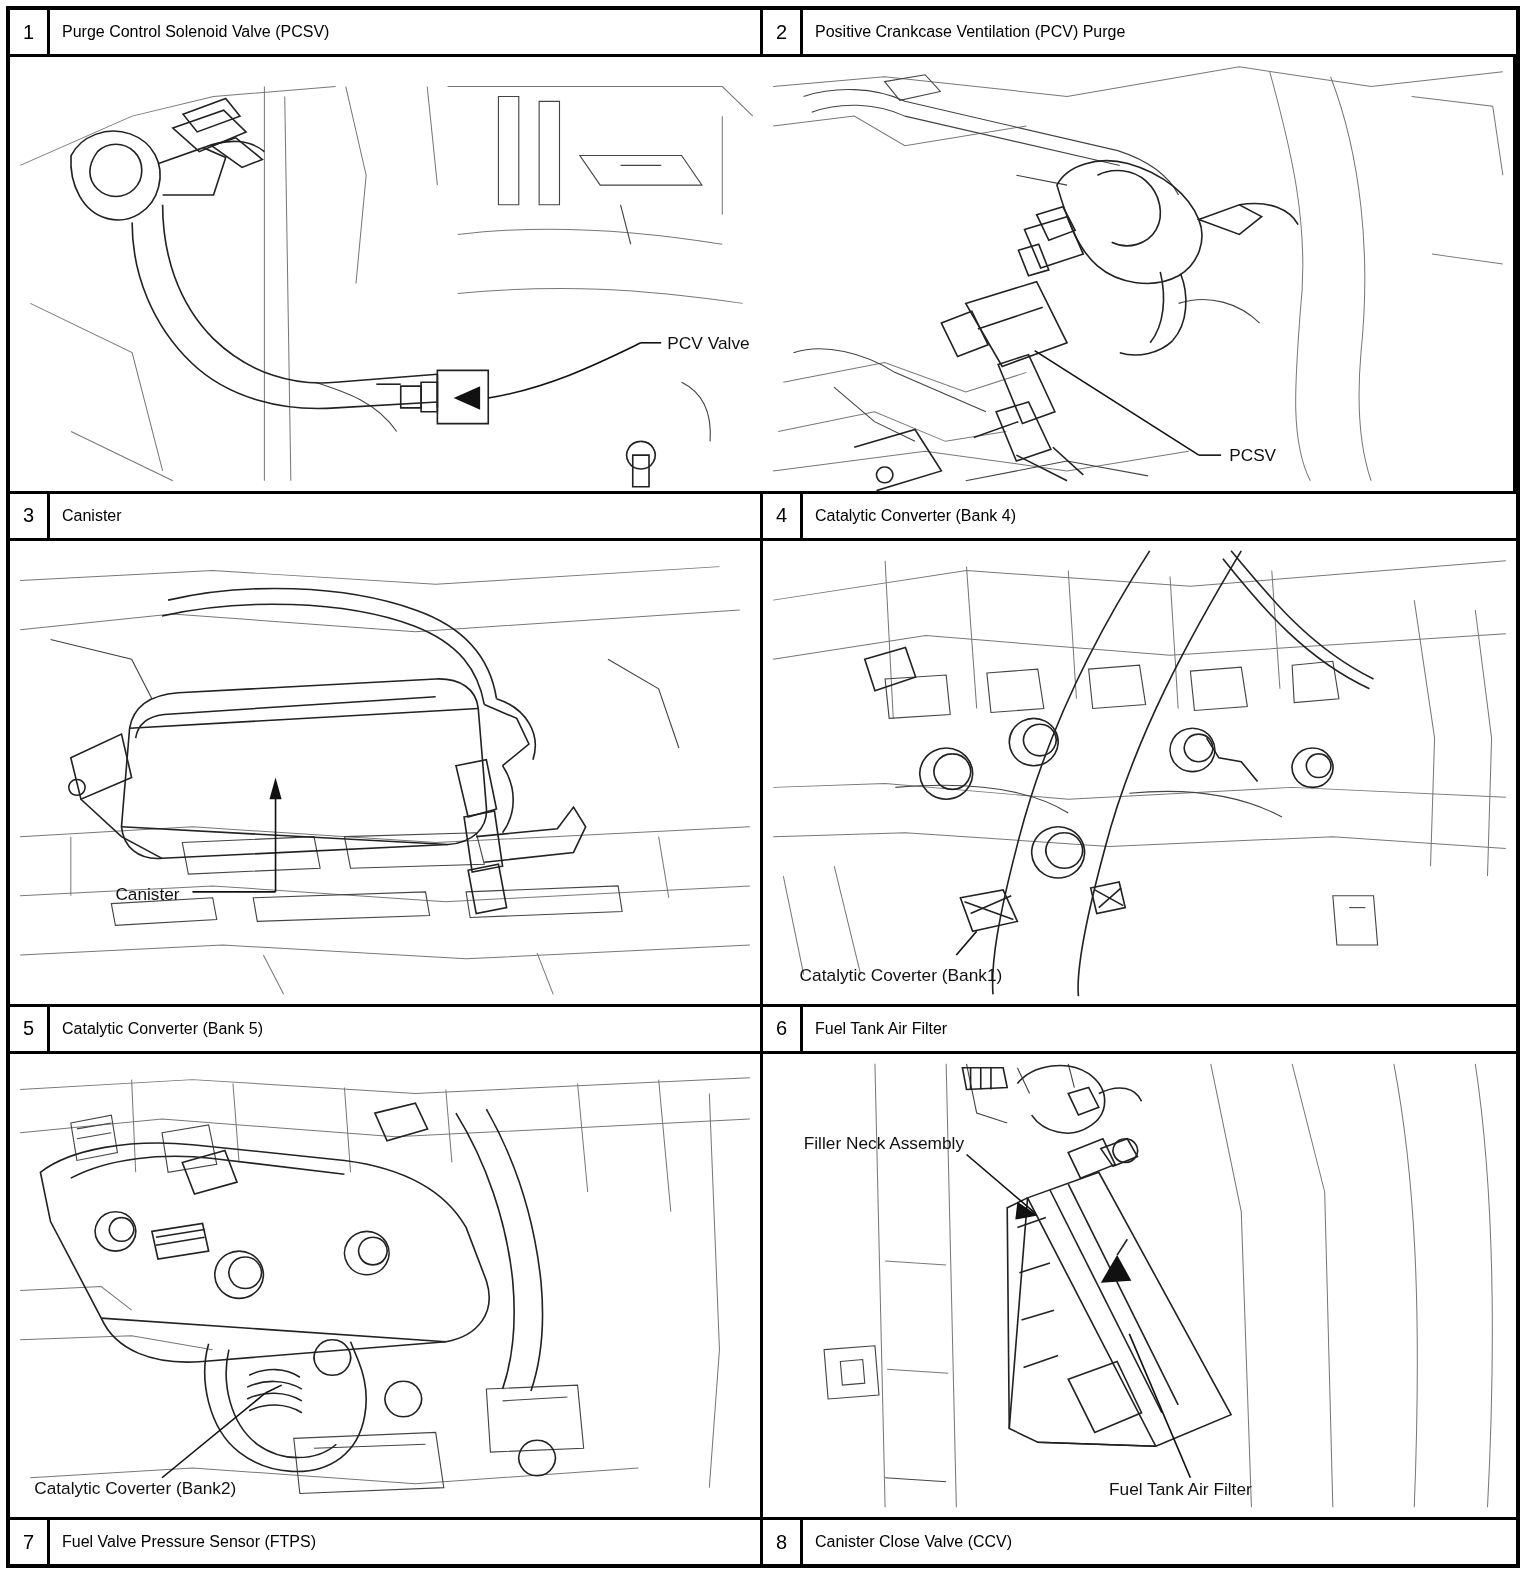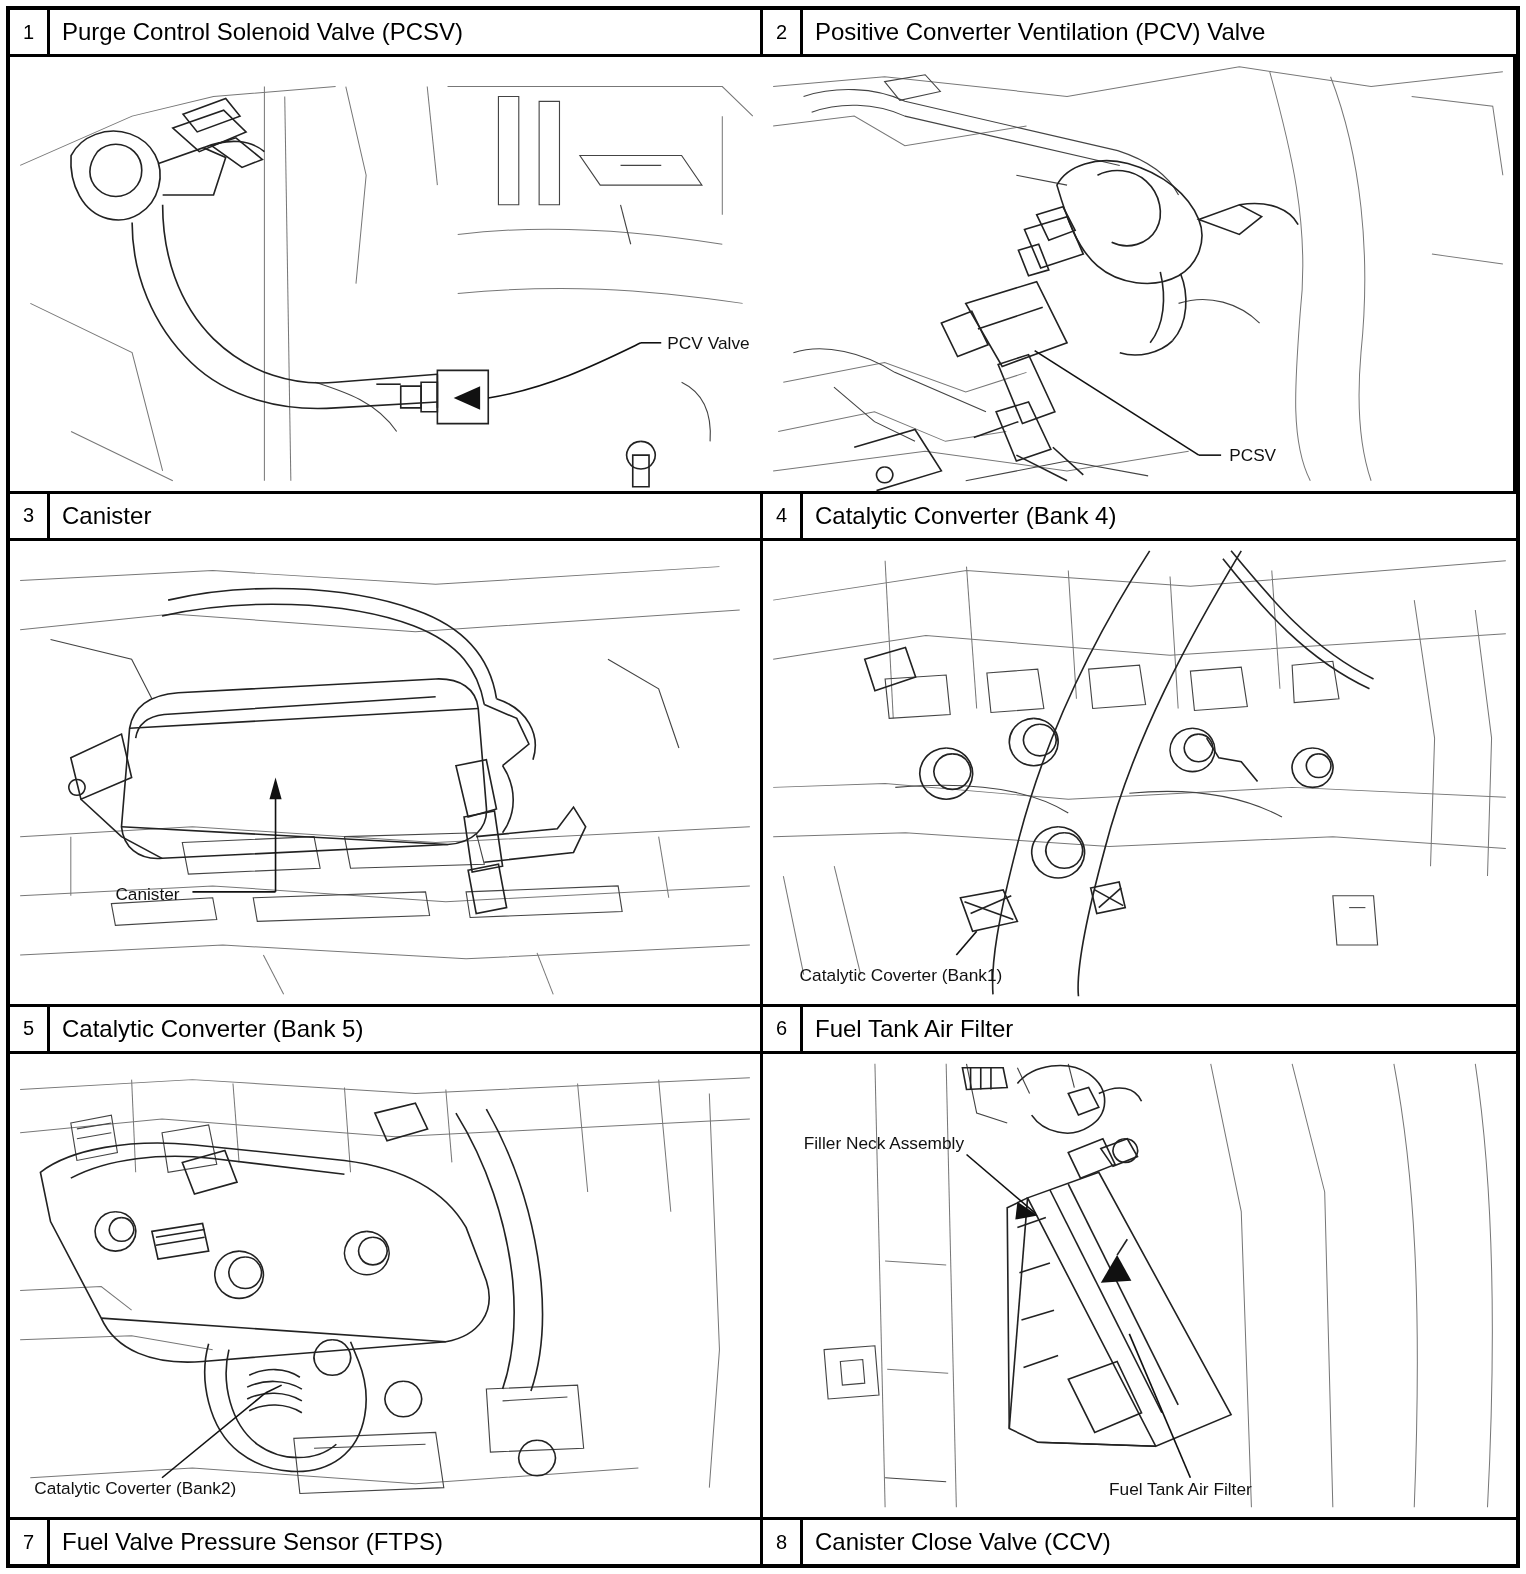--- a/index.html
+++ b/index.html
@@ -61,21 +61,21 @@
     align-items: center;
     justify-content: center;
     font-size: 20px;
     color: #000;
   }
   .label {
     flex: 1 1 auto;
     display: flex;
     align-items: center;
     padding-left: 12px;
-    font-size: 24px;
+    font-size: 16px;
     color: #000;
     white-space: nowrap;
   }
   .figure {
     width: 100%;
     height: 100%;
     position: relative;
     overflow: hidden;
   }
   .figure svg {
@@ -99,21 +99,21 @@
 <div class="page">
   <div class="table-outer">
 
     <div class="row header-row">
       <div class="cell left">
         <div class="num">1</div>
         <div class="label">Purge Control Solenoid Valve (PCSV)</div>
       </div>
       <div class="cell">
         <div class="num">2</div>
-        <div class="label">Positive Converter Ventilation (PCV) Valve</div>
+        <div class="label">Positive Crankcase Ventilation (PCV) Purge</div>
       </div>
     </div>
 
     <div class="row fig-row">
       <div class="cell">
         <div class="figure">
           <svg viewBox="0 0 740 440" preserveAspectRatio="none">
             <g class="ln3">
               <path d="M10 110 L120 60 L200 40 L320 30"></path>
               <path d="M250 30 L250 430"></path>

